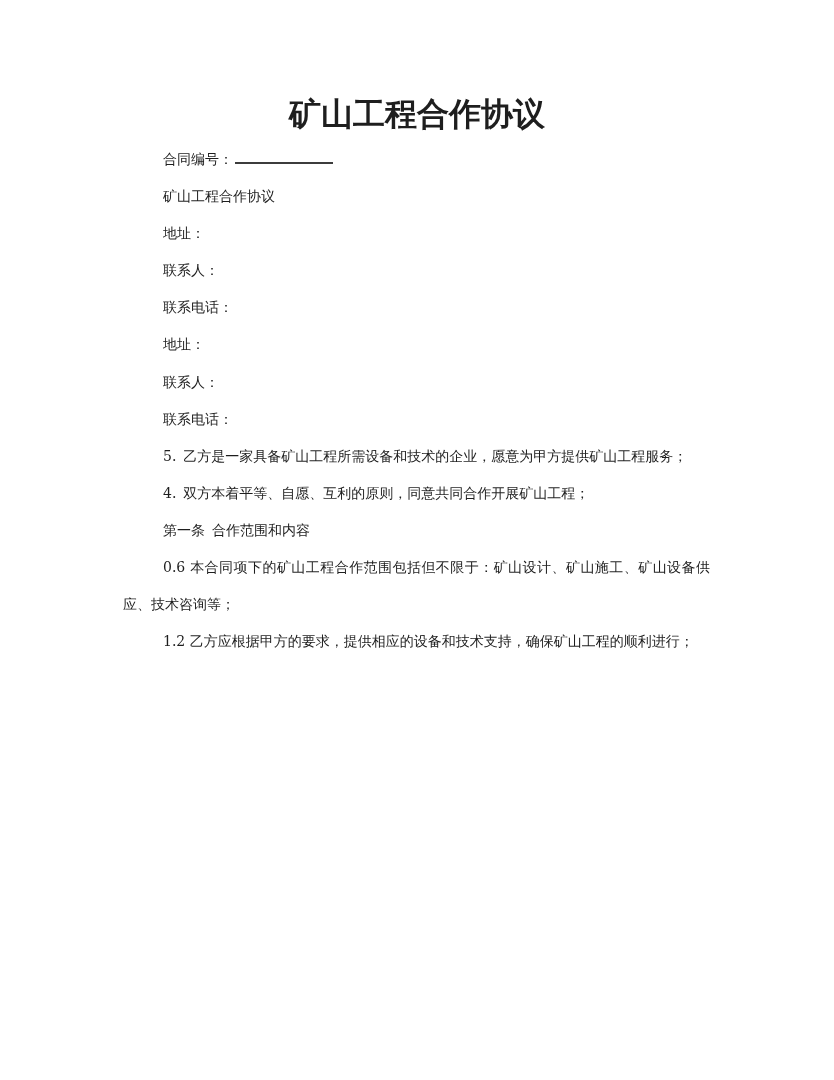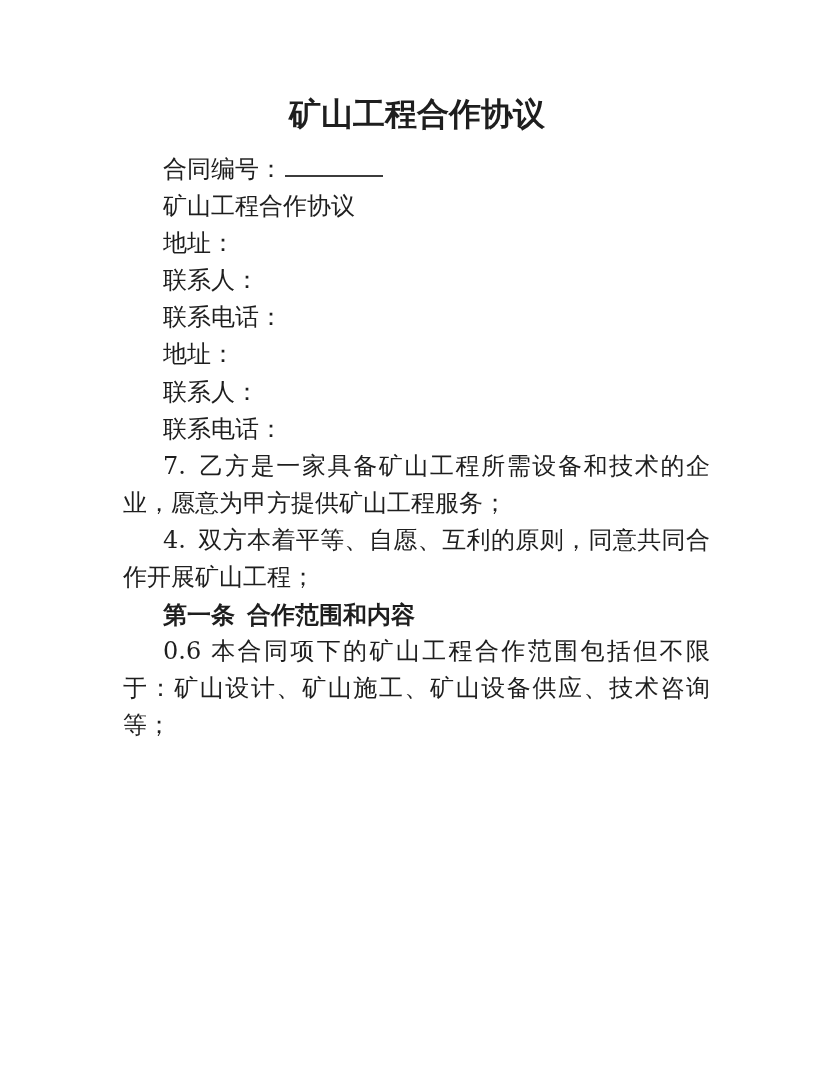--- a/index.html
+++ b/index.html
@@ -15,31 +15,31 @@
   .doc-title {
     margin: 0;
     padding-top: 90px;
     line-height: 48px;
     font-size: 32px;
     font-weight: bold;
     text-align: center;
     letter-spacing: 0px;
   }
   .doc-body {
-    margin: 13px 124px 0 123px; 
-    font-size: 24px;
+    margin: 3px 124px 0 123px; 
+    font-size: 14px;
   }
   .doc-body p {
     margin: 0;
     line-height: 37.1px;
     text-indent: 40px;
     text-align: justify;
   }
   .doc-body p.heading {
-    font-weight: bold;
+    font-weight: normal;
   }
   .blank-underline {
     display: inline-block;
     width: 98px;
     height: 17px;
     margin-left: 2px;
     border-bottom: 2px solid #3c3c3c;
     vertical-align: baseline;
   }
 </style>
@@ -63,24 +63,25 @@
     <p>联系电话：</p>
 
     <p>地址：</p>
 
     <p>联系人：</p>
 
     <p>联系电话：</p>
 
 
 
-    <p>7. 乙方是一家具备矿山工程所需设备和技术的企业，愿意为甲方提供矿山工程服务；</p>
+    <p>5. 乙方是一家具备矿山工程所需设备和技术的企业，愿意为甲方提供矿山工程服务；</p>
 
     <p>4. 双方本着平等、自愿、互利的原则，同意共同合作开展矿山工程；</p>
 
 
     <p class="heading">第一条 合作范围和内容</p>
 
     <p>0.6 本合同项下的矿山工程合作范围包括但不限于：矿山设计、矿山施工、矿山设备供应、技术咨询等；</p>
 
+    <p>1.2 乙方应根据甲方的要求，提供相应的设备和技术支持，确保矿山工程的顺利进行；</p>
 
   </div>
 </div>
 
 </body></html>

